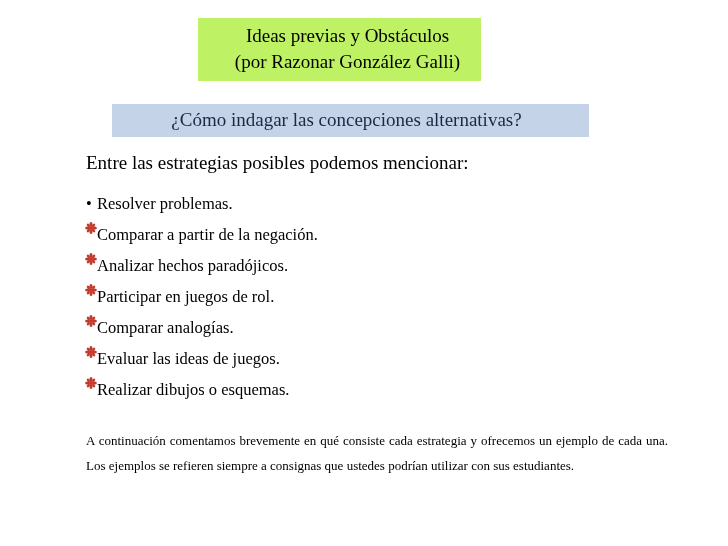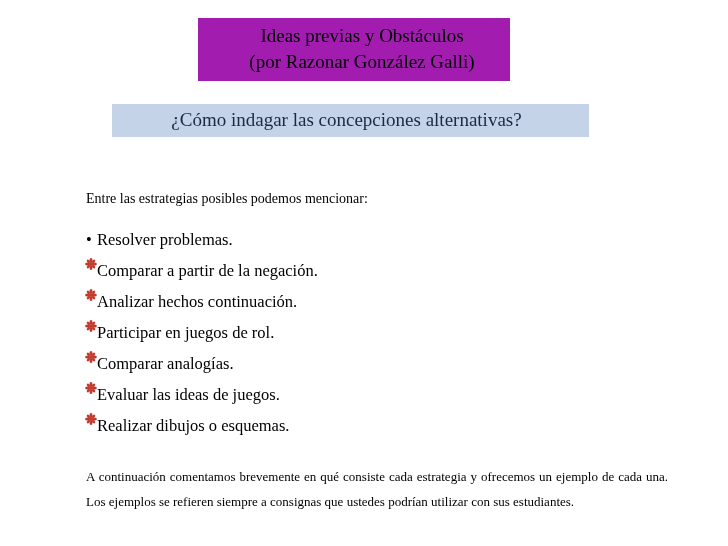--- a/index.html
+++ b/index.html
@@ -17,22 +17,22 @@
   .slide {
     position: relative;
     width: 728px;
     height: 546px;
     box-sizing: border-box;
   }
   .title-box {
     position: absolute;
     left: 198px;
     top: 18px;
-    width: 312px;
-    background: #a21caf;
+    width: 283px;
+    background: #bef264;
     text-align: center;
     padding: 5px 0 6px 16px;
     box-sizing: border-box;
   }
   .title-line {
     font-size: 19px;
     line-height: 26px;
     color: #000000;
   }
   .subtitle-box {
@@ -50,24 +50,23 @@
     line-height: 24px;
     color: #1a2a44;
   }
   .body {
     position: absolute;
     left: 86px;
     top: 152px;
     width: 582px;
   }
   .intro {
-    font-size: 14px;
+    font-size: 19px;
     line-height: 22px;
     margin-bottom: 18px;
-    margin-top: 36px;
   }
   .bullet-list {
     margin: 0;
     padding: 0;
     list-style: none;
   }
   .bullet-item {
     font-size: 16.5px;
     line-height: 24px;
     display: flex;
@@ -157,21 +156,21 @@
               <ellipse cx="6" cy="9.7" rx="1.5" ry="2.2"></ellipse>
               <ellipse cx="2.3" cy="6" rx="2.2" ry="1.5"></ellipse>
               <ellipse cx="9.7" cy="6" rx="2.2" ry="1.5"></ellipse>
               <ellipse cx="3.4" cy="3.4" rx="2" ry="1.3" transform="rotate(45 3.4 3.4)"></ellipse>
               <ellipse cx="8.6" cy="8.6" rx="2" ry="1.3" transform="rotate(45 8.6 8.6)"></ellipse>
               <ellipse cx="8.6" cy="3.4" rx="2" ry="1.3" transform="rotate(-45 8.6 3.4)"></ellipse>
               <ellipse cx="3.4" cy="8.6" rx="2" ry="1.3" transform="rotate(-45 3.4 8.6)"></ellipse>
             </g>
           </svg>
         </span>
-        <span class="bullet-text">Analizar hechos continuación.</span>
+        <span class="bullet-text">Analizar hechos paradójicos.</span>
       </li>
 
       <li class="bullet-item">
         <span class="marker-flower">
           <svg width="12" height="12" viewBox="0 0 12 12">
             <g fill="#c0392b">
               <circle cx="6" cy="6" r="2.1"></circle>
               <ellipse cx="6" cy="2.3" rx="1.5" ry="2.2"></ellipse>
               <ellipse cx="6" cy="9.7" rx="1.5" ry="2.2"></ellipse>
               <ellipse cx="2.3" cy="6" rx="2.2" ry="1.5"></ellipse>

